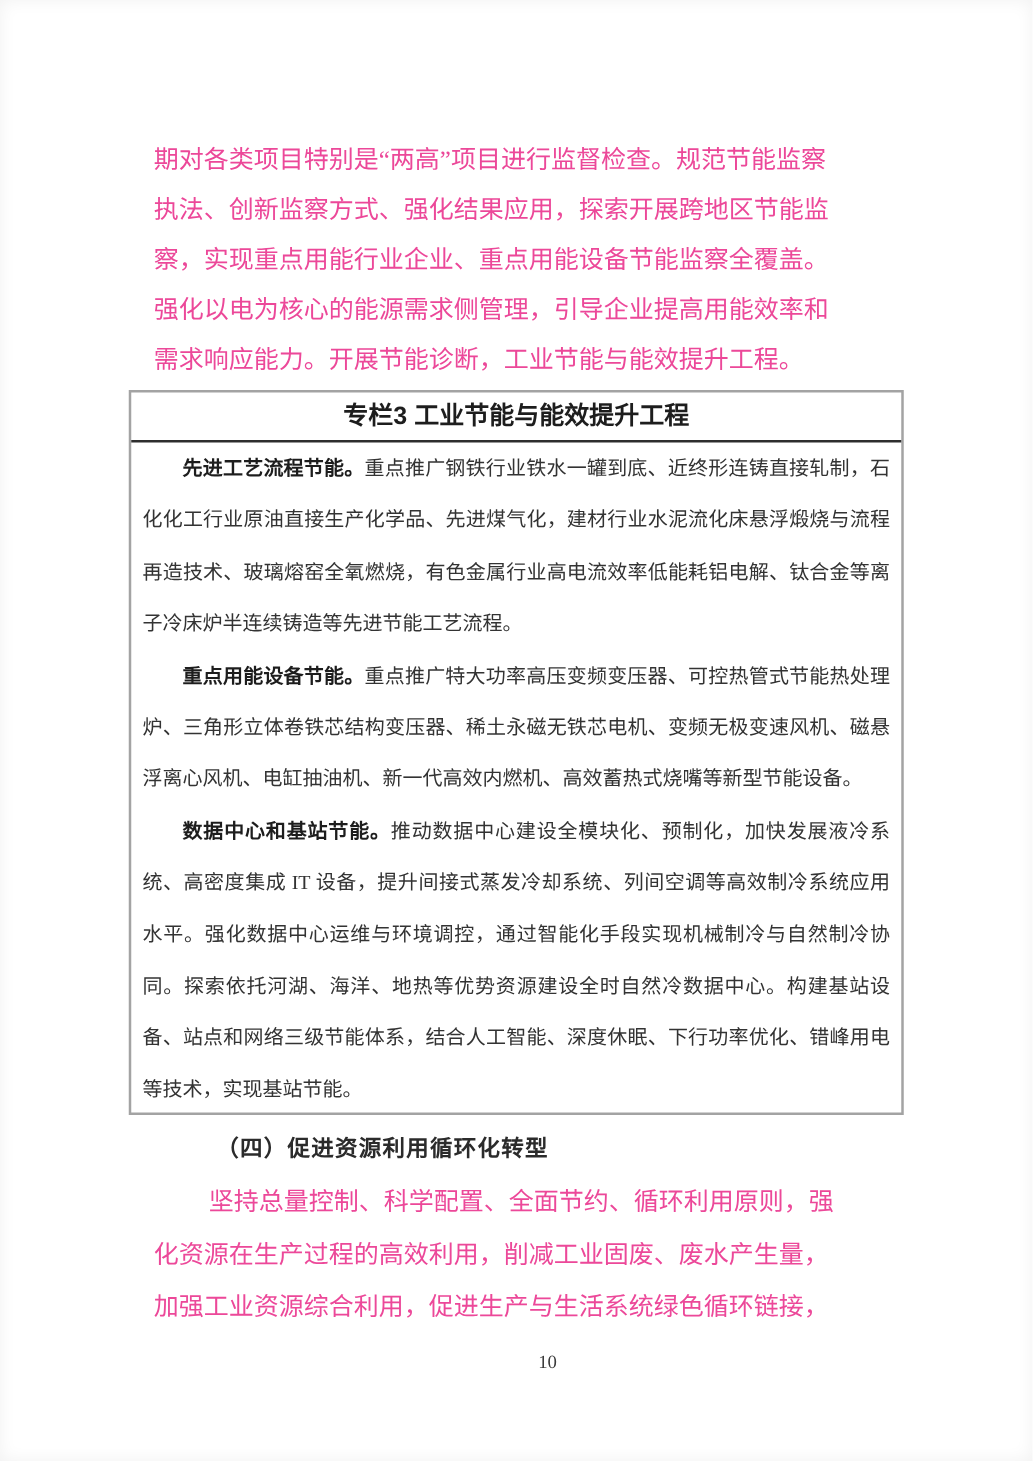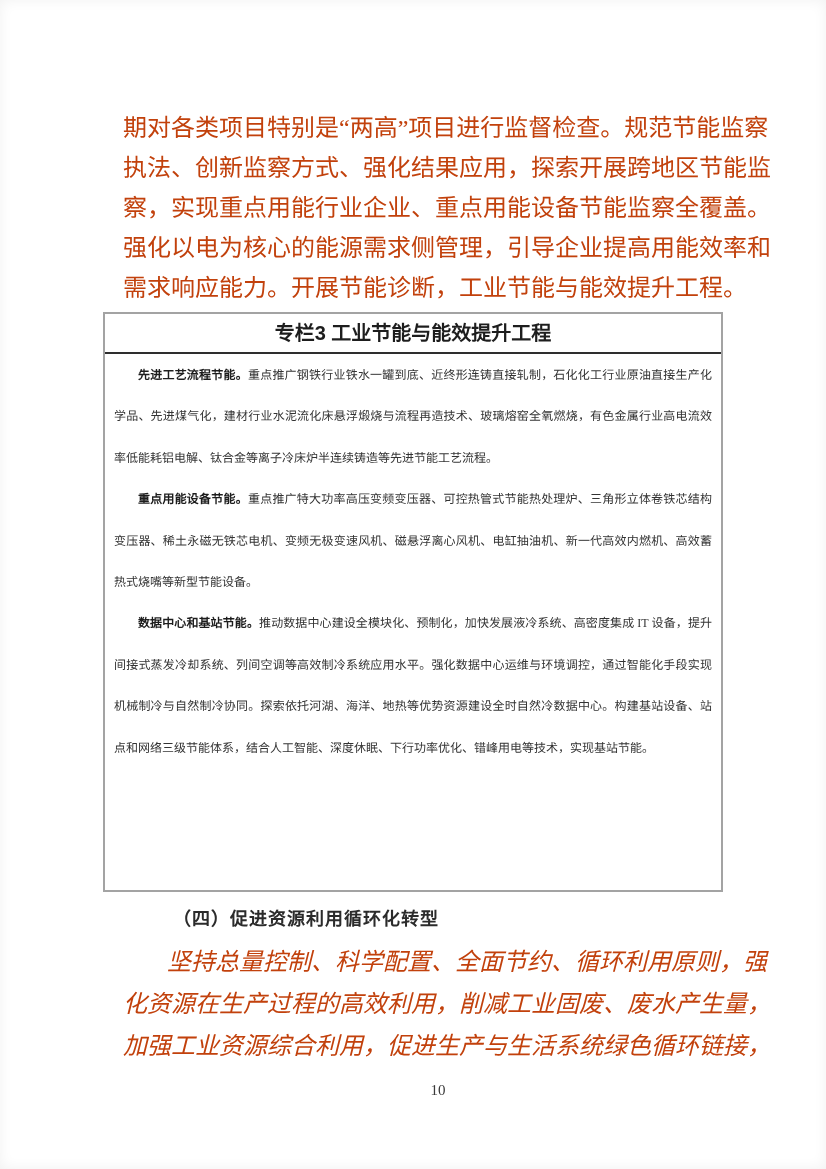--- a/index.html
+++ b/index.html
@@ -12,27 +12,27 @@
     font-family: "Liberation Serif", "DejaVu Serif", serif;
     color: #262626;
     box-shadow: inset 0 0 14px rgba(0,0,0,0.06);
   }
   
   .intro {
     position: absolute;
     left: 123px; top: 108px; width: 586px;
   }
   .bline {
-    font-size: 24px;
+    font-size: 20px;
     line-height: 40px;
     height: 40px;
     white-space: nowrap;
     text-align: justify;
     text-align-last: justify;
-    color: #c2410c;
+    color: #ec4899;
   }
   .bline::after { content: ""; display: inline-block; width: 100%; }
   
   .panel {
     position: absolute;
     left: 103px; top: 312px; width: 620px; height: 580px;
     border: 2px solid #a3a3a3;
     box-sizing: border-box;
     background: #ffffff;
   }
@@ -42,21 +42,21 @@
     text-align: center;
     font-family: "Liberation Sans", "DejaVu Sans", sans-serif;
     font-weight: bold;
     font-size: 20px;
     color: #1d1d1d;
     border-bottom: 2px solid #2e2e2e;
     box-sizing: border-box;
   }
   .panel-body {
     padding: 1px 9px 0 9px;
-    font-size: 12px;
+    font-size: 16px;
     line-height: 41.4px;
     text-align: justify;
     color: #333333;
   }
   .panel-para {
     margin: 0;
     text-indent: 2em;
   }
   .plabel {
     font-family: "Liberation Sans", "DejaVu Sans", sans-serif;
@@ -73,21 +73,21 @@
     letter-spacing: 1px;
     text-indent: 50px;
     color: #2b2b2b;
     white-space: nowrap;
   }
   
   .closing {
     position: absolute;
     left: 123px; top: 941px; width: 588px;
   }
-  .closing .bline { line-height: 42px; height: 42px; font-style: italic; }
+  .closing .bline { line-height: 42px; height: 42px; }
   .closing .indent { text-indent: 44px; }
   
   .page-number {
     position: absolute;
     left: 0; top: 1082px; width: 826px;
     text-align: center;
     font-size: 15px;
     color: #3a3a3a;
     margin-left: 25px;
   }

